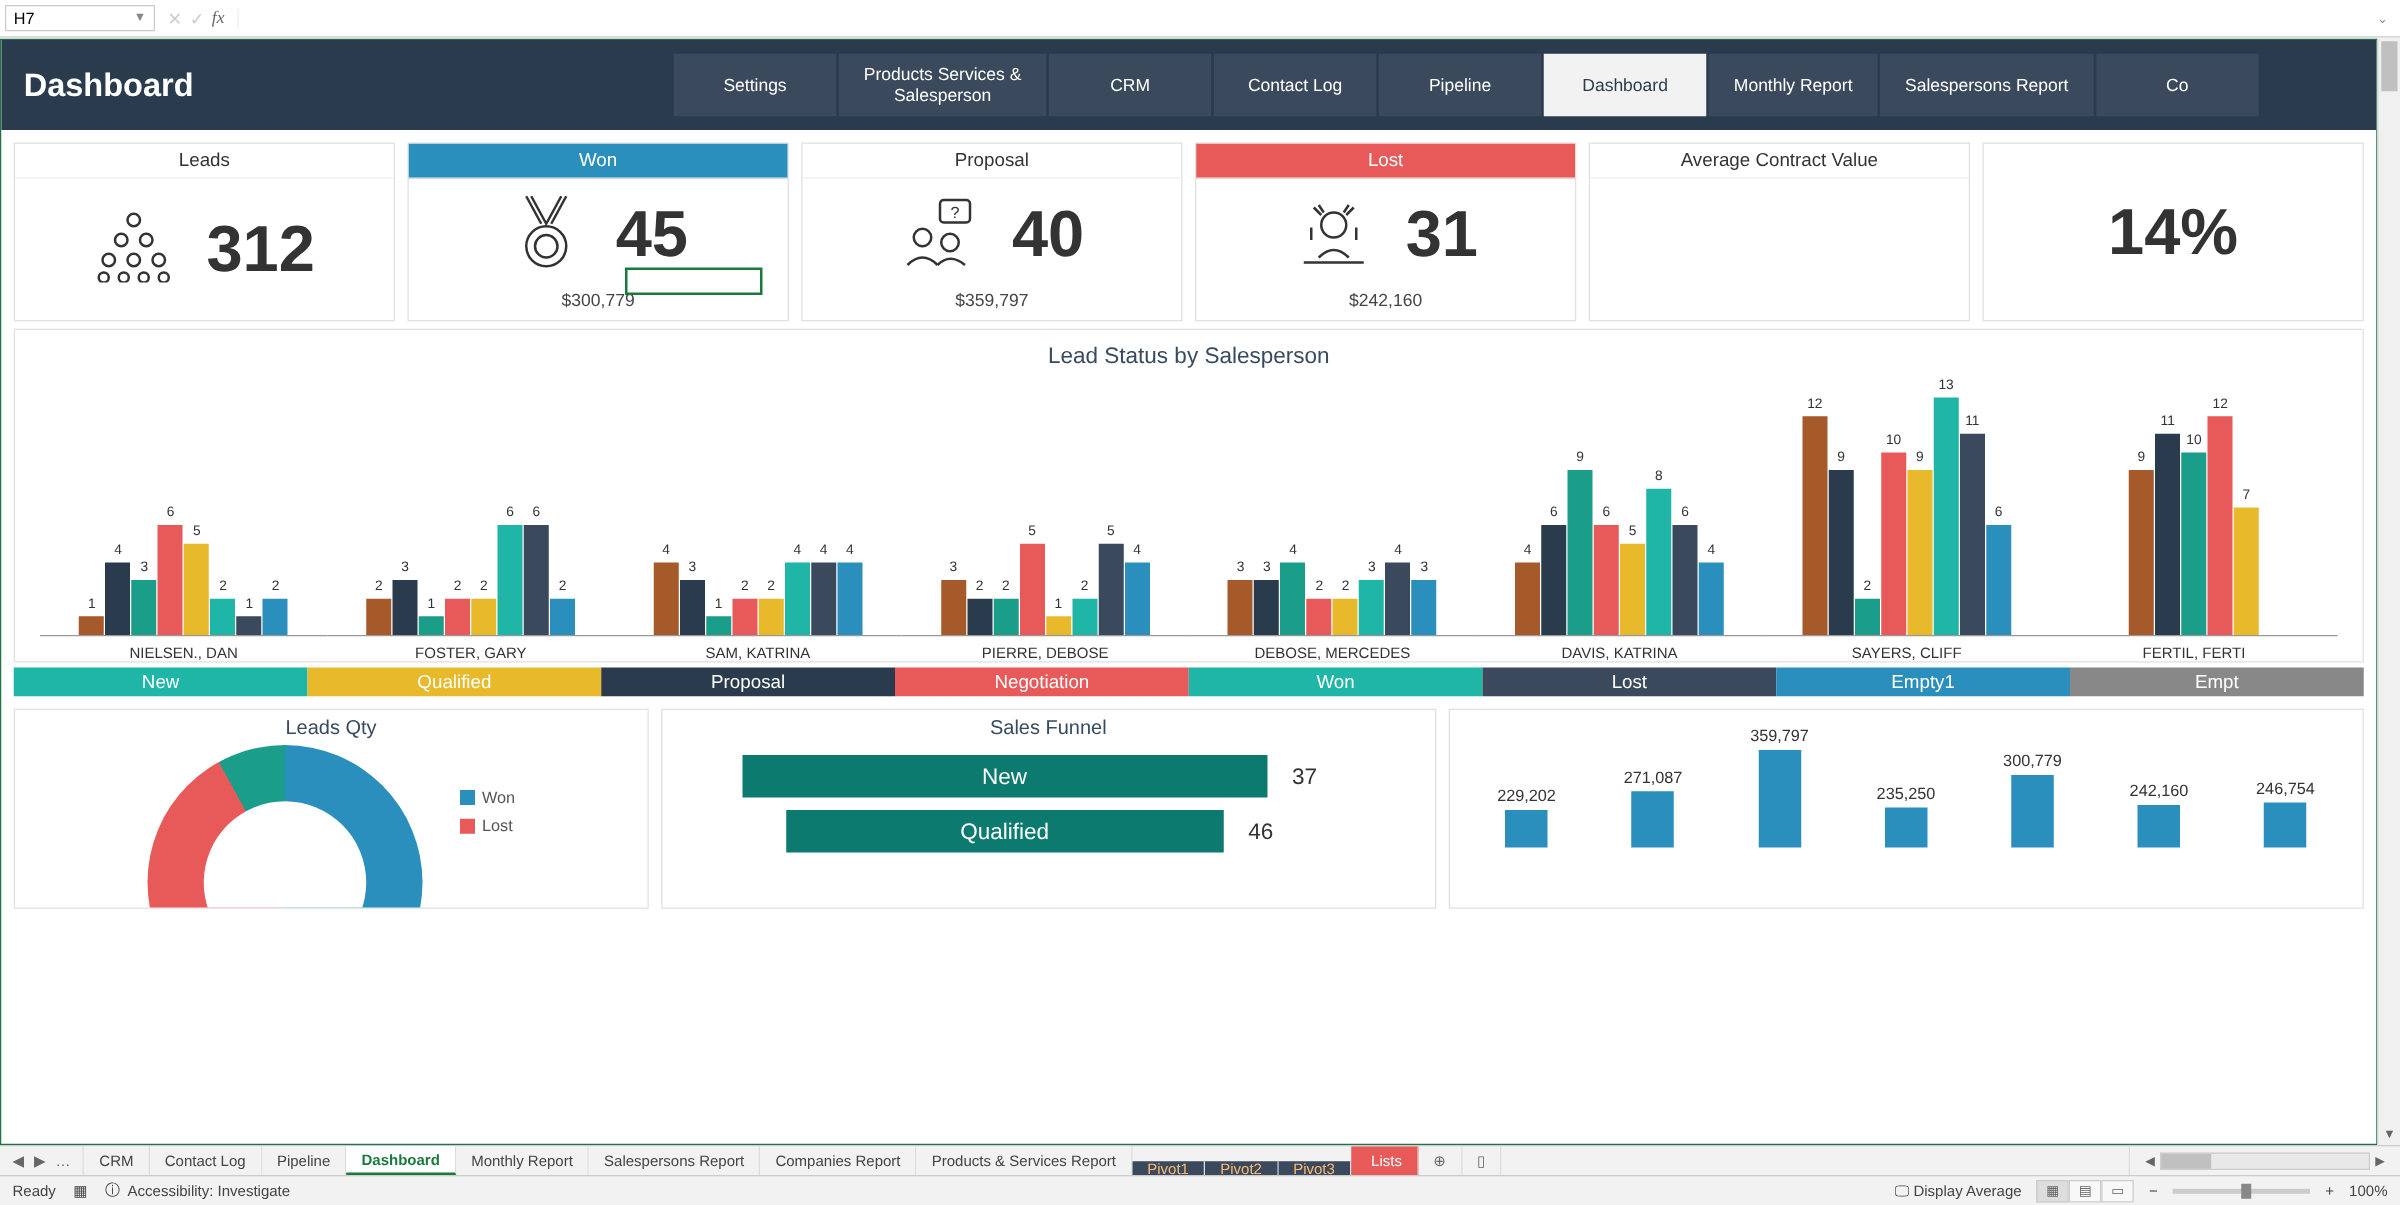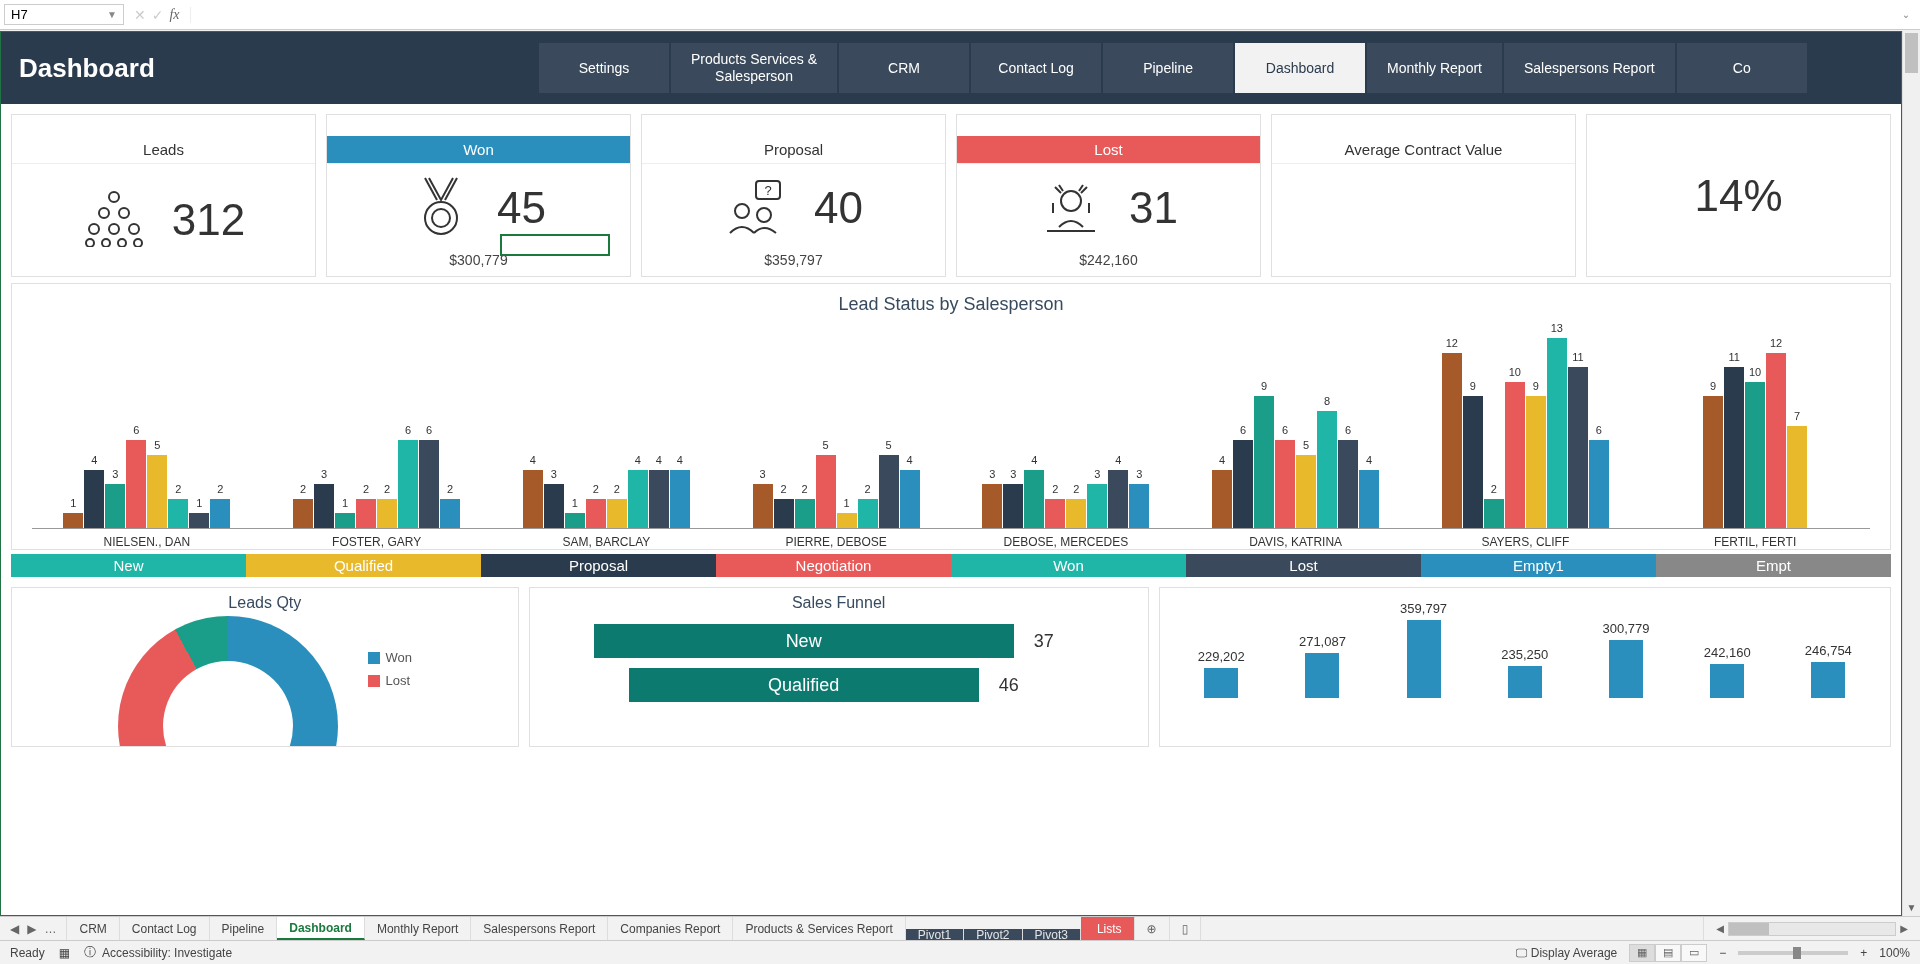--- a/index.html
+++ b/index.html
@@ -23,26 +23,26 @@
 
 .dash-header { height: 72px; background: #2a3b4d; display: flex; align-items: center; color: #fff; padding: 0 18px; }
 .dash-title { font-size: 26px; font-weight: 600; flex: 0 0 520px; }
 .nav-tabs { display: flex; gap: 2px; height: 50px; align-items: stretch; flex:1; }
 .nav-tab { background: #3a4a5c; display: flex; align-items: center; justify-content: center; padding: 0 20px; font-size: 14px; cursor: pointer; white-space: pre-line; text-align: center; line-height:1.2; min-width: 130px;}
 .nav-tab.active { background: #f2f2f2; color: #2a3b4d; }
 
 
 .kpi-row { display: flex; gap: 10px; padding: 10px 10px 6px 10px; }
 .kpi { flex: 1; background: #fff; border: 1px solid #e0e0e0; display: flex; flex-direction: column; min-width: 0; }
-.kpi-hdr { height: 28px; display: flex; align-items: center; justify-content: center; font-size: 15px; color: #333; border-bottom: 1px solid #eee; margin-top: 21px;}
+.kpi-hdr { height: 28px; display: flex; align-items: center; justify-content: center; font-size: 15px; color: #333; border-bottom: 1px solid #eee;}
 .kpi-hdr.won { background: #2a8fbd; color: #fff; }
 .kpi-hdr.lost { background: #e85a5a; color: #fff; }
 .kpi-body { flex:1; display:flex; align-items:center; justify-content:center; gap: 26px; padding: 10px; position:relative; }
 .kpi-icon { color:#444; }
-.kpi-val { font-size: 44px; color:#333; font-weight: 400;}
+.kpi-val { font-size: 52px; color:#333; font-weight: 700;}
 .kpi-sub { text-align:center; font-size:14px; color:#444; padding-bottom:8px; }
 .sel-cell { position:absolute; bottom:-4px; right:20px; width:110px; height:22px; border:2px solid #1a7a3e; pointer-events:none; }
 
 
 .chart-box { margin: 0 10px; background:#fff; border:1px solid #e0e0e0; }
 .chart-title { text-align:center; font-size:18px; color:#374a5e; padding:10px 0 4px; }
 .bars-area { display:flex; height: 230px; align-items:flex-end; padding: 0 20px; }
 .bar-group { flex:1; display:flex; flex-direction:column; align-items:center; min-width:0; }
 .bars { display:flex; align-items:flex-end; height:200px; gap:1px; justify-content:center; width:100%; border-bottom:1px solid #999;}
 .bar { width: 20px; position:relative; }
@@ -72,21 +72,21 @@
 .ev-col { display:flex; flex-direction:column; align-items:center; }
 .ev-bar { width:34px; background:#2a8fbd;}
 .ev-lbl { font-size:13px; color:#333; margin-bottom:4px;}
 
 
 .tabbar { position:absolute; bottom:24px; left:0; right:0; height:24px; background:#f2f2f2; border-top:1px solid #ccc; display:flex; align-items:stretch; font-size:12px;}
 .tab-nav { display:flex; align-items:center; gap:8px; padding:0 10px; color:#666; border-right:1px solid #ddd;}
 .sheet-tabs { display:flex; align-items:stretch; overflow:hidden;}
 .sheet-tab { padding:0 12px; display:flex; align-items:center; border-right:1px solid #ddd; background:#f2f2f2; color:#444; cursor:pointer; white-space:nowrap;}
 .sheet-tab.active { background:#fff; border-bottom:2px solid #1a7a3e; font-weight:600; color:#1a7a3e;}
-.sheet-tab.dark { background:#3a4a5c; color:#e5e5e5;margin-top:12px;}
+.sheet-tab.dark { background:#3a4a5c; color:#fdba74;margin-top:12px;}
 .sheet-tab.red { background:#e85a5a; color:#fff;padding-left:16px;}
 .add-sheet { padding:0 12px; display:flex; align-items:center; color:#666; border-right:1px solid #ddd;}
 .tabbar-right { margin-left:auto; display:flex; align-items:center; padding:0 8px; gap:8px; border-left:1px solid #ddd;}
 .hscroll { flex:0 0 200px; display:flex; align-items:center; position:relative;}
 .hscroll .track{ flex:1; height:14px; background:#e8e8e8; border:1px solid #ccc; position:relative;}
 .hscroll .thumb{ position:absolute; left:0; top:0; bottom:0; width:40px; background:#c0c0c0;}
 .hscroll .ar { width:16px; text-align:center; color:#666; font-size:10px;}
 
 
 .statusbar { position:absolute; bottom:0; left:0; right:0; height:24px; background:#f2f2f2; border-top:1px solid #ccc; display:flex; align-items:center; font-size:12px; color:#444; padding:0 10px;}
@@ -292,21 +292,21 @@
             <div class="bar b5" style="height: 58.4615px;">
               <div class="lbl">4</div>
             </div>
             <div class="bar b6" style="height: 58.4615px;">
               <div class="lbl">4</div>
             </div>
             <div class="bar b7" style="height: 58.4615px;">
               <div class="lbl">4</div>
             </div>
           </div>
-          <div class="bg-label">SAM, BARCLAY</div>
+          <div class="bg-label">SAM, KATRINA</div>
         </div>
         <div class="bar-group">
           <div class="bars">
             <div class="bar b0" style="height: 43.8462px;">
               <div class="lbl">3</div>
             </div>
             <div class="bar b1" style="height: 29.2308px;">
               <div class="lbl">2</div>
             </div>
             <div class="bar b2" style="height: 29.2308px;">

